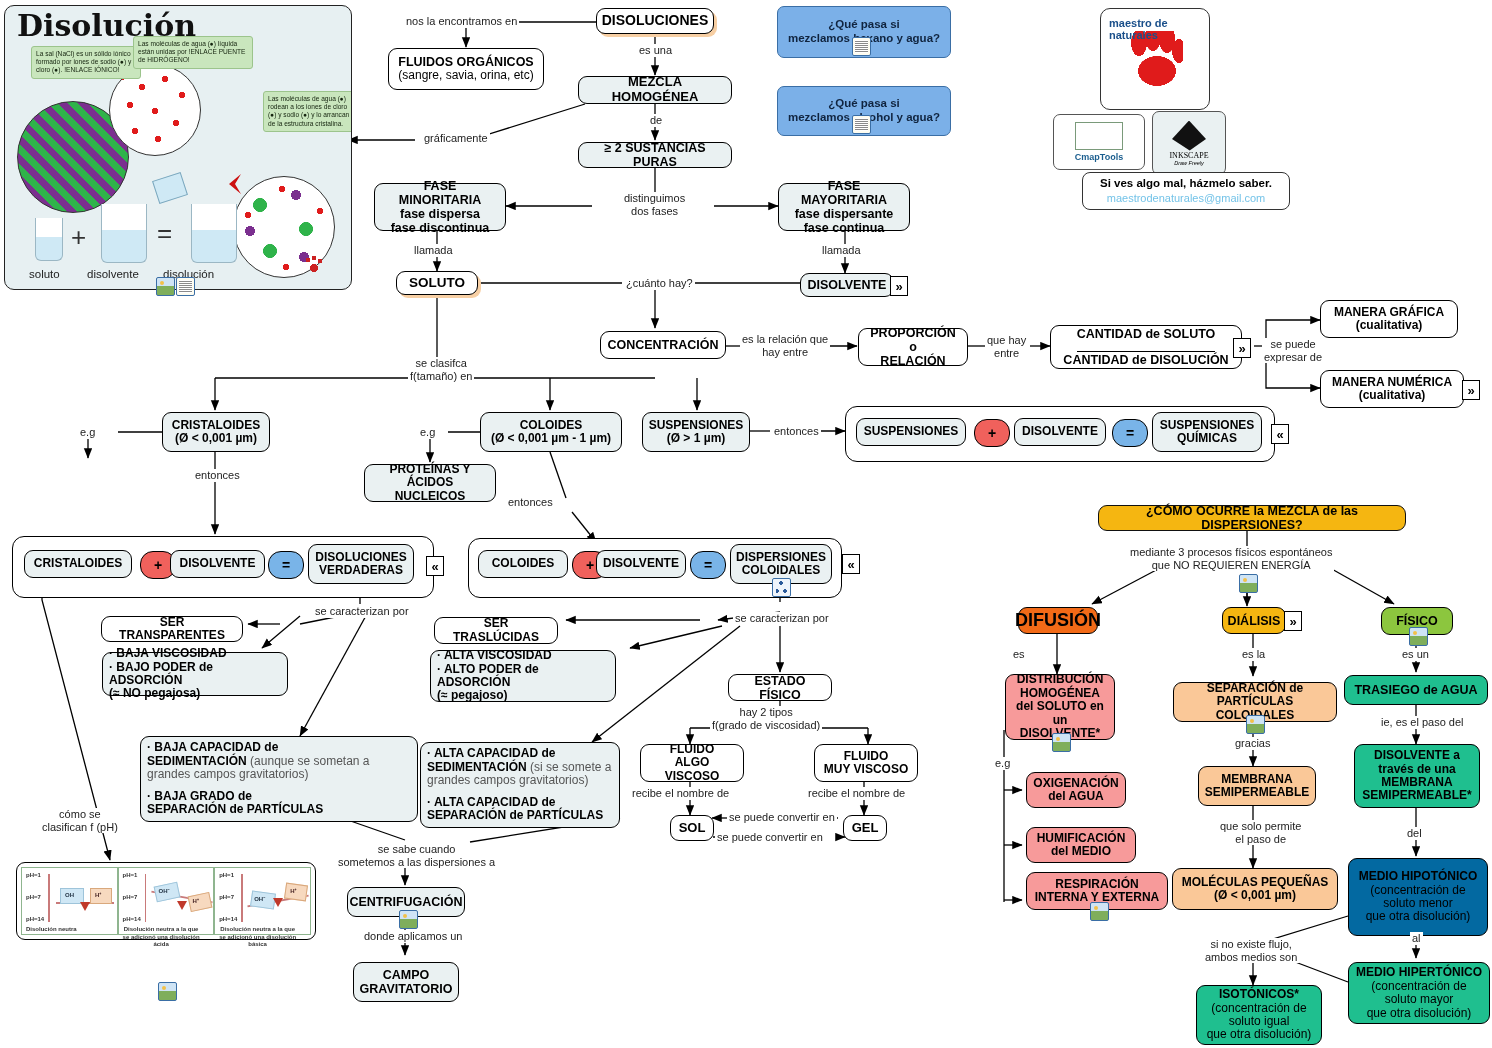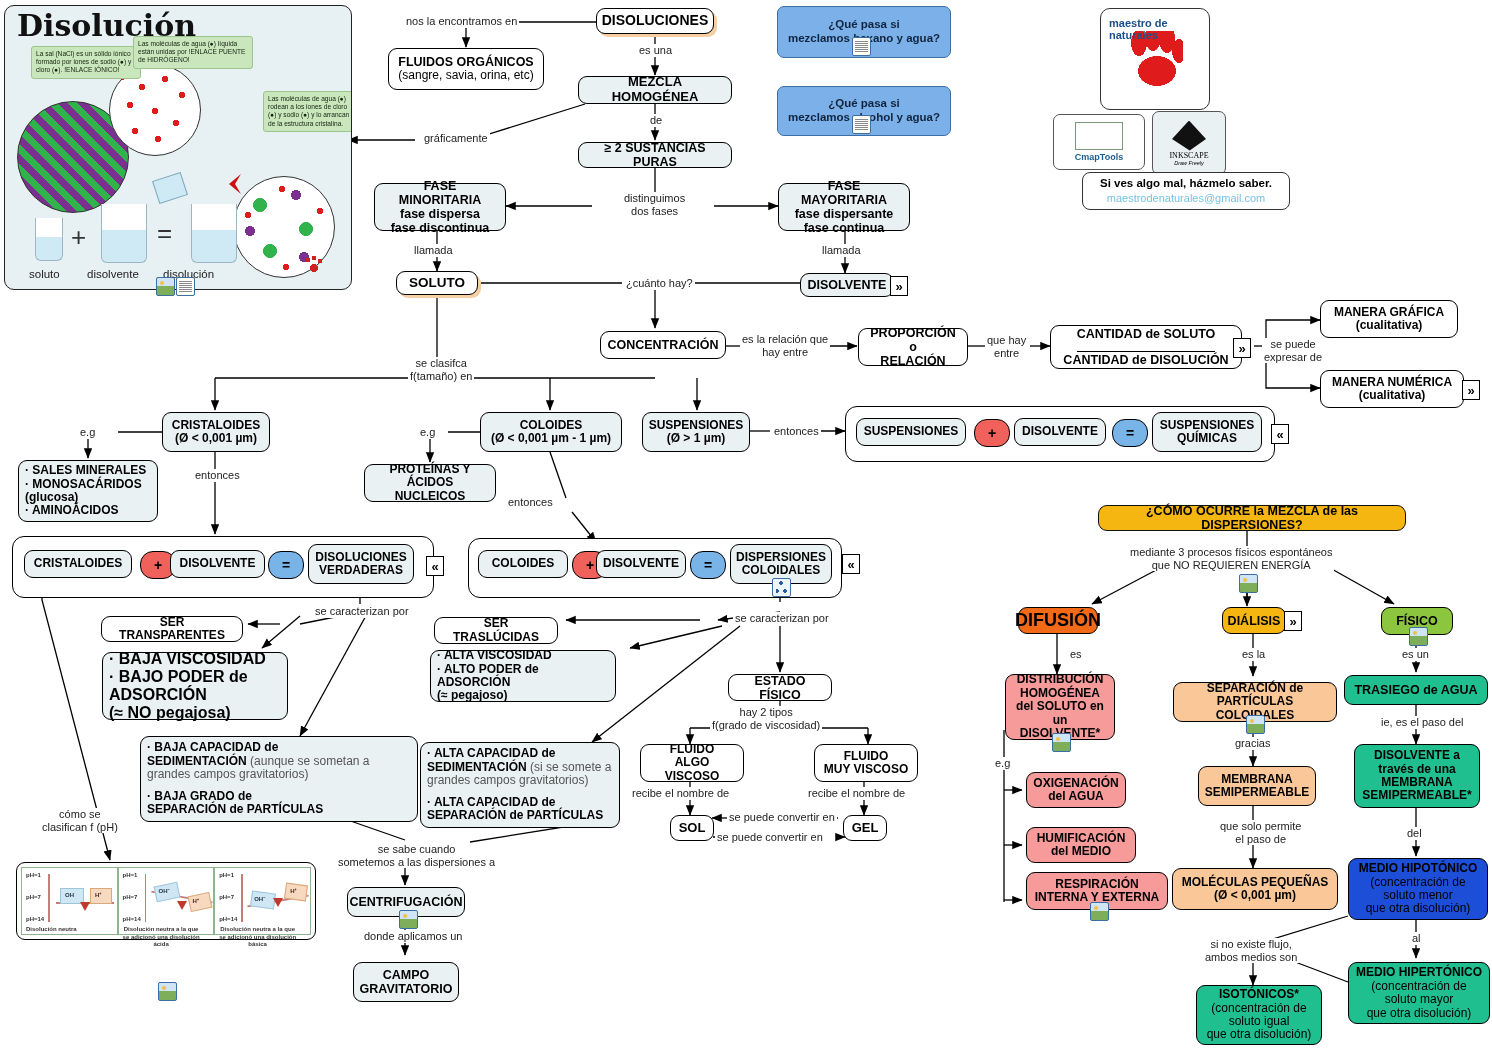--- a/index.html
+++ b/index.html
@@ -350,24 +350,20 @@
 (Ø &lt; 0,001 µm - 1 µm)</div>
   <div class="node" style="left:642px;top:412px;width:108px;height:40px;font-size:12px;white-space:pre-line;">SUSPENSIONES
 (Ø &gt; 1 µm)</div>
 
   <div class="lbl" style="left:78px;top:426px;">e.g</div>
   <div class="lbl" style="left:418px;top:426px;">e.g</div>
   <div class="lbl" style="left:193px;top:469px;">entonces</div>
   <div class="lbl" style="left:506px;top:496px;">entonces</div>
   <div class="lbl" style="left:772px;top:425px;">entonces</div>
 
-  <div class="node lt" style="left:18px;top:460px;width:140px;height:62px;font-size:12px;white-space:pre-line;text-align:left;">· SALES MINERALES
-· MONOSACÁRIDOS
-(glucosa)
-· AMINOÁCIDOS</div>
   <div class="node" style="left:364px;top:464px;width:132px;height:38px;font-size:12px;white-space:pre-line;">PROTEÍNAS Y
 ÁCIDOS NUCLEICOS</div>
 
   <div class="group" style="left:12px;top:536px;width:420px;height:60px;"></div>
   <div class="node" style="left:24px;top:550px;width:108px;height:28px;font-size:12px;">CRISTALOIDES</div>
   <div class="op plus" style="left:140px;top:551px;">+</div>
   <div class="node" style="left:170px;top:550px;width:95px;height:28px;font-size:12px;">DISOLVENTE</div>
   <div class="op eq" style="left:268px;top:551px;">=</div>
   <div class="node" style="left:308px;top:544px;width:106px;height:40px;font-size:12px;white-space:pre-line;">DISOLUCIONES
 VERDADERAS</div>
@@ -387,21 +383,21 @@
   <div class="node" style="left:856px;top:418px;width:110px;height:28px;font-size:12px;">SUSPENSIONES</div>
   <div class="op plus" style="left:974px;top:419px;">+</div>
   <div class="node" style="left:1014px;top:418px;width:92px;height:28px;font-size:12px;">DISOLVENTE</div>
   <div class="op eq" style="left:1112px;top:419px;">=</div>
   <div class="node" style="left:1152px;top:412px;width:110px;height:40px;font-size:12px;white-space:pre-line;">SUSPENSIONES
 QUÍMICAS</div>
   <div class="arrw" style="left:1271px;top:424px;">«</div>
 
   <div class="lbl" style="left:313px;top:605px;">se caracterizan por</div>
   <div class="node white" style="left:101px;top:616px;width:142px;height:26px;font-size:12px;">SER TRANSPARENTES</div>
-  <div class="node lt" style="left:102px;top:652px;width:186px;height:68px;font-size:16px;white-space:pre-line;text-align:left;">· BAJA VISCOSIDAD
+  <div class="node lt" style="left:102px;top:652px;width:186px;height:44px;font-size:12px;white-space:pre-line;text-align:left;">· BAJA VISCOSIDAD
 · BAJO PODER de ADSORCIÓN
 (≈ NO pegajosa)</div>
 
   <div class="node lt" style="left:140px;top:736px;width:278px;height:86px;font-size:12px;flex-direction:column;align-items:flex-start;justify-content:center;">
     <span>
       <span>· BAJA CAPACIDAD de</span>
     </span>
     <span>
       <span>SEDIMENTACIÓN</span><span class="nb" style="color:#555;"> (aunque se sometan a</span>
     </span>
@@ -503,21 +499,21 @@
   <div class="lbl" style="left:1128px;top:546px;">mediante 3 procesos físicos espontáneos
 que NO REQUIEREN ENERGÍA</div>
   <div class="icon pic" style="left:1239px;top:574px;"></div>
 
   <div class="node" style="left:1018px;top:607px;width:80px;height:27px;font-size:18px;background:#f26a17;">DIFUSIÓN</div>
   <div class="node" style="left:1222px;top:607px;width:64px;height:27px;font-size:12.5px;background:#f5b611;">DIÁLISIS</div>
   <div class="arrw" style="left:1284px;top:611px;">»</div>
   <div class="node" style="left:1381px;top:607px;width:72px;height:28px;font-size:12.5px;background:#8cc63e;">FÍSICO</div>
   <div class="icon pic" style="left:1409px;top:627px;"></div>
 
-  <div class="lbl" style="left:1068px;top:648px;">es</div>
+  <div class="lbl" style="left:1011px;top:648px;">es</div>
   <div class="lbl" style="left:1240px;top:648px;">es la</div>
   <div class="lbl" style="left:1400px;top:648px;">es un</div>
 
   <div class="node" style="left:1005px;top:674px;width:110px;height:66px;font-size:12px;background:#f79a9a;white-space:pre-line;">DISTRIBUCIÓN
 HOMOGÉNEA
 del SOLUTO en
 un DISOLVENTE*</div>
   <div class="icon pic" style="left:1052px;top:733px;"></div>
   <div class="lbl" style="left:993px;top:757px;">e.g</div>
   <div class="node" style="left:1026px;top:772px;width:100px;height:36px;font-size:12px;background:#f79a9a;white-space:pre-line;">OXIGENACIÓN
@@ -539,21 +535,21 @@
   <div class="node" style="left:1172px;top:868px;width:166px;height:42px;font-size:12px;background:#fac898;white-space:pre-line;">MOLÉCULAS PEQUEÑAS
 (Ø &lt; 0,001 µm)</div>
 
   <div class="node" style="left:1344px;top:675px;width:144px;height:30px;font-size:12.5px;background:#1fbf8f;">TRASIEGO de AGUA</div>
   <div class="lbl" style="left:1379px;top:716px;">ie, es el paso del</div>
   <div class="node" style="left:1354px;top:744px;width:126px;height:64px;font-size:12px;background:#1fbf8f;white-space:pre-line;">DISOLVENTE a
 través de una
 MEMBRANA
 SEMIPERMEABLE*</div>
   <div class="lbl" style="left:1405px;top:827px;">del</div>
-  <div class="node" style="left:1348px;top:858px;width:140px;height:62px;font-size:12px;background:#1d4ed8;flex-direction:column;">
+  <div class="node" style="left:1348px;top:858px;width:140px;height:78px;font-size:12px;background:#0369a1;flex-direction:column;">
     <span>MEDIO HIPOTÓNICO</span>
     <span class="nb" style="white-space:pre-line;">(concentración de
 soluto menor
 que otra disolución)</span>
   </div>
   <div class="lbl" style="left:1410px;top:932px;">al</div>
   <div class="node" style="left:1348px;top:962px;width:142px;height:62px;font-size:12px;background:#1fbf8f;flex-direction:column;justify-content:flex-end;">
     <span>MEDIO HIPERTÓNICO</span>
     <span class="nb" style="white-space:pre-line;">(concentración de
 soluto mayor

